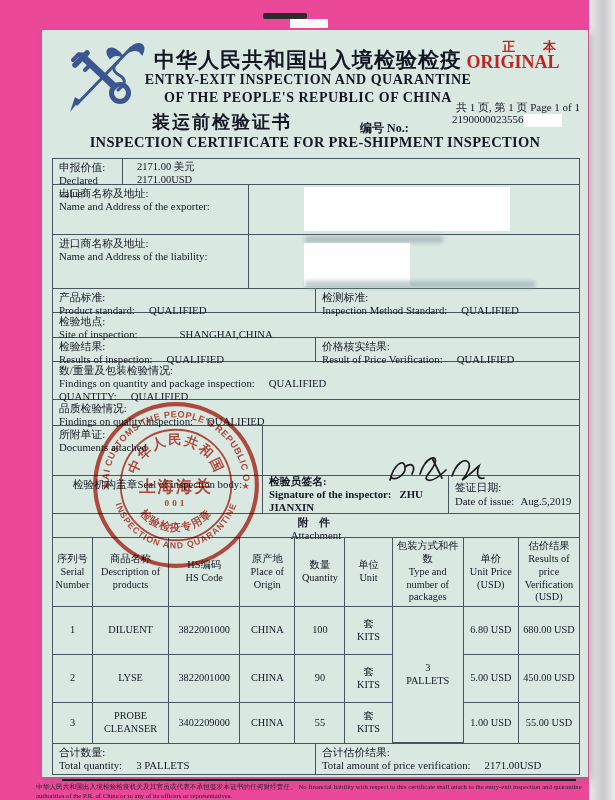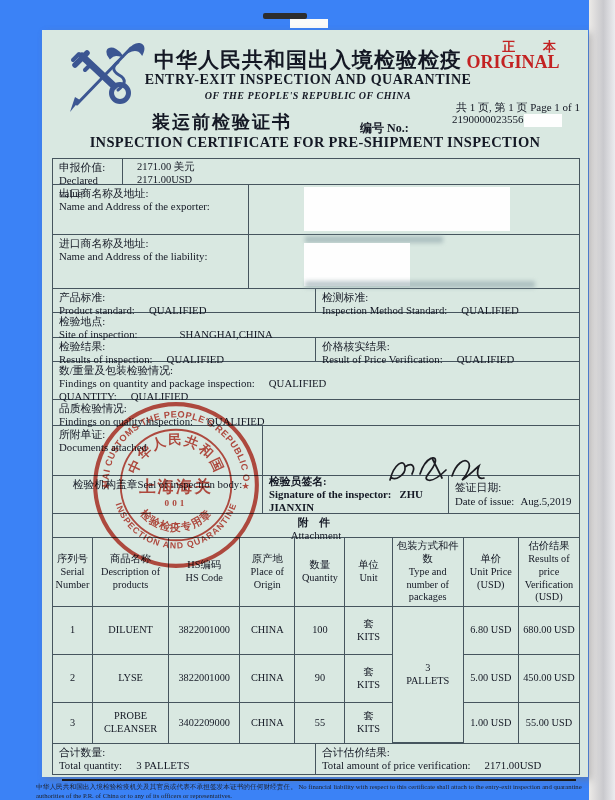--- a/index.html
+++ b/index.html
@@ -1,30 +1,30 @@
 <!DOCTYPE html>
 <html><head>
 <meta charset="utf-8">
 <style>
   html,body{margin:0;padding:0;}
-  .page{position:relative;width:615px;height:800px;background:#3b82f6;overflow:hidden;
+  .page{position:relative;width:615px;height:800px;background:#ec4899;overflow:hidden;
         font-family:"Liberation Serif","DejaVu Serif",serif;color:#141824;}
   .paper-edge-right{position:absolute;right:0;top:0;width:26px;height:100%;
         background:linear-gradient(90deg,#eceae7,#c9c9cd 55%,#ececef);}
   .scan-dash{position:absolute;left:263px;top:13px;width:44px;height:6px;background:#2d2d2d;
         border-radius:2px;filter:blur(0.4px);}
   .scan-tab{position:absolute;left:290px;top:19px;width:38px;height:9px;background:#fbfbf9;}
   .certificate{position:absolute;left:42px;top:30px;width:546px;height:747px;background:#d9e8e1;
         box-shadow:3px 3px 7px rgba(110,110,118,.45);}
   
   .logo{position:absolute;left:16px;top:8px;width:92px;height:78px;}
   .title-zh{position:absolute;left:96px;top:16px;width:340px;text-align:center;font-size:21px;
         font-weight:bold;font-family:"Liberation Sans","DejaVu Sans",sans-serif;letter-spacing:1px;}
   .title-en1{position:absolute;left:66px;top:42px;width:400px;text-align:center;font-size:14px;font-weight:bold;letter-spacing:.5px;}
-  .title-en2{position:absolute;left:66px;top:60px;width:400px;text-align:center;font-size:10px;font-weight:bold;letter-spacing:.5px;font-style:italic;}
+  .title-en2{position:absolute;left:66px;top:60px;width:400px;text-align:center;font-size:14px;font-weight:bold;letter-spacing:.5px;}
   .original-zh{position:absolute;right:22px;top:8px;width:110px;text-align:right;color:#c32222;
         font-size:13px;font-weight:bold;letter-spacing:10px;font-family:Liberation Mono, monospace;}
   .original-en{position:absolute;right:10px;top:22px;width:130px;text-align:center;color:#c32222;font-size:18px;font-weight:bold;}
   .page-info{position:absolute;right:8px;top:70px;font-size:11px;}
   .cert-title-zh{position:absolute;left:110px;top:80px;width:290px;font-size:18px;
         font-weight:bold;font-family:"Liberation Sans","DejaVu Sans",sans-serif;letter-spacing:2px;}
   .no-label{position:absolute;left:318px;top:90px;font-size:12px;font-weight:bold;}
   .no-line{position:absolute;left:410px;top:83px;font-size:11px;white-space:nowrap;}
   .redact-inline{display:inline-block;background:#fefefe;vertical-align:middle;}
   .cert-title-en{position:absolute;left:0;top:104px;width:100%;text-align:center;font-size:14.5px;font-weight:bold;letter-spacing:.3px;}

